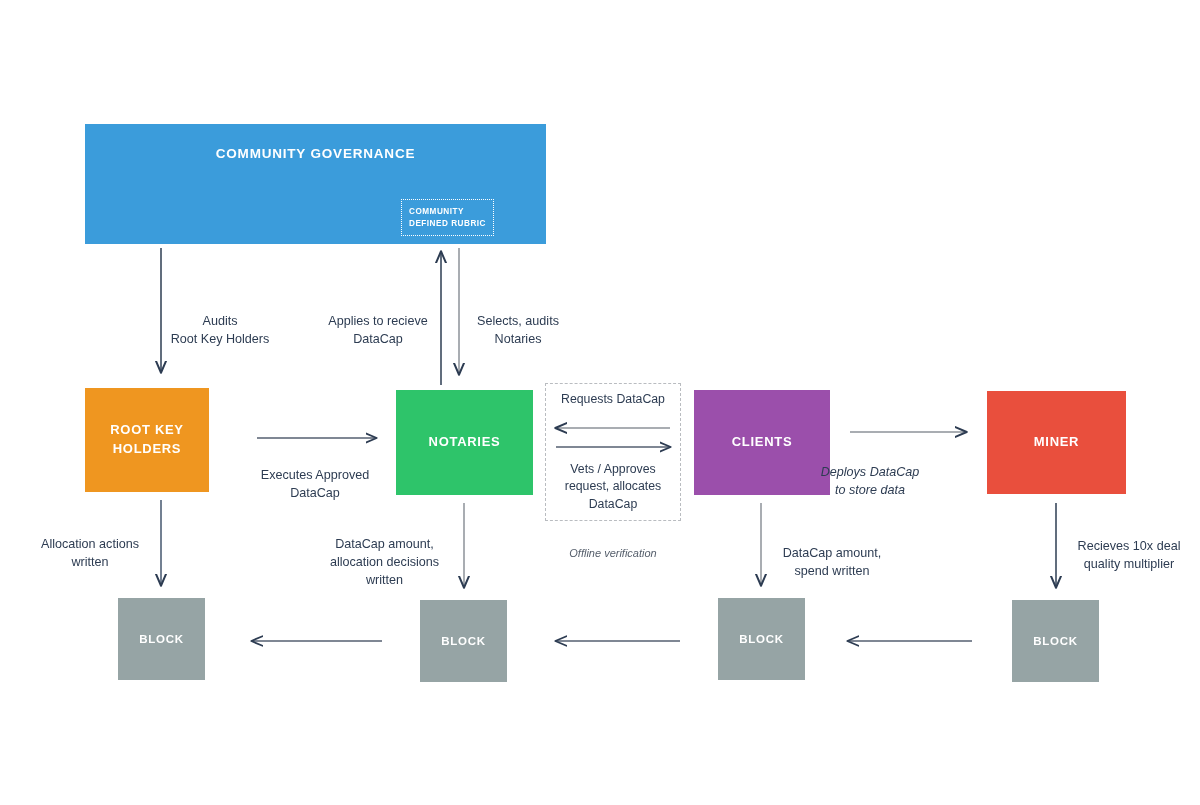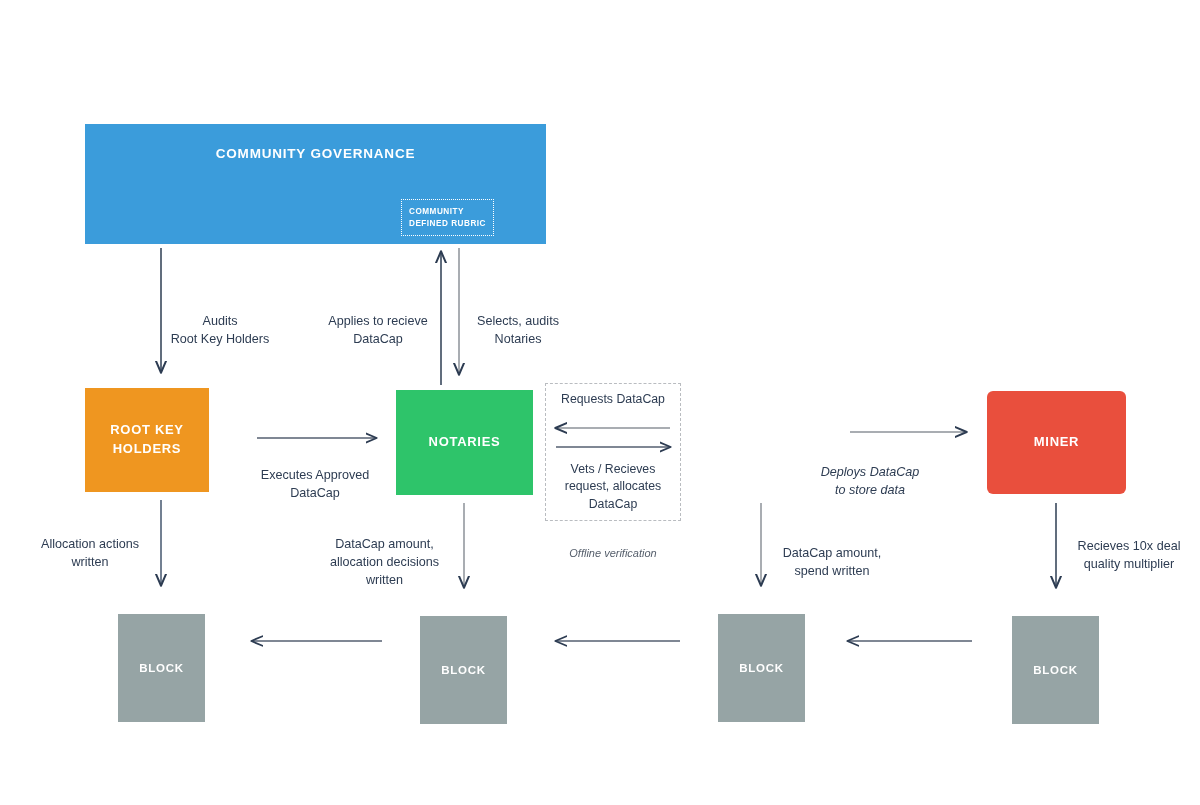--- a/index.html
+++ b/index.html
@@ -64,35 +64,34 @@
     color: #ffffff;
     font-size: 8.2px;
     font-weight: bold;
     line-height: 1.45;
     letter-spacing: 0.5px;
     box-sizing: border-box;
   }
   .rk-box { left: 85px;  top: 388px; width: 124px; height: 104px; background: #ef9620; }
   .no-box { left: 396px; top: 390px; width: 137px; height: 105px; background: #2ec46a; }
   .cl-box { left: 694px; top: 390px; width: 136px; height: 105px; background: #9b4fab; }
-  .mi-box { left: 987px; top: 391px; width: 139px; height: 103px; background: #e94f3d; border-radius: 6px; }
+  .mi-box { left: 987px; top: 391px; width: 139px; height: 103px; background: #e94f3d; }
 
   .blk {
     position: absolute;
     width: 87px;
-    height: 108px;
+    height: 82px;
     background: #96a4a5;
     display: flex;
     align-items: center;
     justify-content: center;
     color: #ffffff;
     font-size: 11.5px;
     font-weight: bold;
     letter-spacing: 0.7px;
-    margin-top: 16px;
   }
   .blk1 { left: 118px;  top: 598px; }
   .blk2 { left: 420px;  top: 600px; }
   .blk3 { left: 718px;  top: 598px; }
   .blk4 { left: 1012px; top: 600px; }
 
   .label {
     position: absolute;
     text-align: center;
     color: #2d3c52;
@@ -222,27 +221,30 @@
 DEFINED RUBRIC</span>
   </div>
 
   <div class="box rk-box">
     <div class="box-title" style="white-space:pre-line">ROOT KEY
 HOLDERS</div>
   </div>
   <div class="box no-box">
     <div class="box-title" style="white-space:pre-line">NOTARIES</div>
   </div>
+  <div class="box cl-box">
+    <div class="box-title" style="white-space:pre-line">CLIENTS</div>
+  </div>
   <div class="box mi-box">
     <div class="box-title" style="white-space:pre-line">MINER</div>
   </div>
 
   <div class="dashbox"></div>
   <div class="dash-label-top">Requests DataCap</div>
-  <div class="dash-label-bot">Vets / Recieves
+  <div class="dash-label-bot">Vets / Approves
 request,  allocates
 DataCap</div>
   <div class="label label-italic" style="left:545px; top:534px; width:136px;">Offline verification</div>
 
   <div class="label" style="left:150px; top:301px; width:140px;">Audits
 Root Key Holders</div>
   <div class="label" style="left:307px; top:301px; width:142px;">Applies to recieve
 DataCap</div>
   <div class="label" style="left:460px; top:301px; width:116px;">Selects, audits
 Notaries</div>

